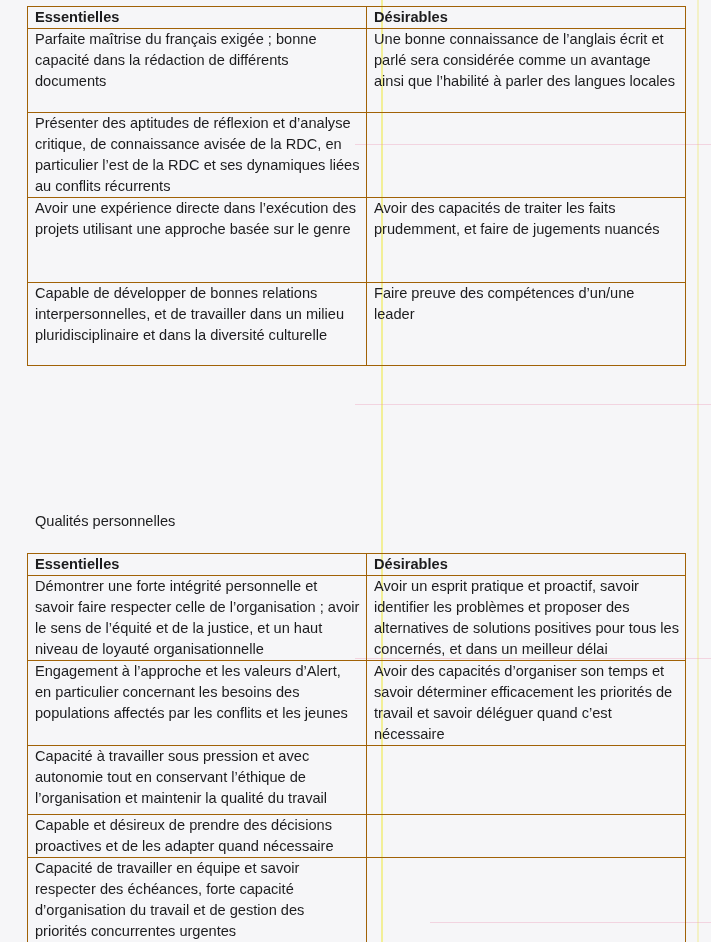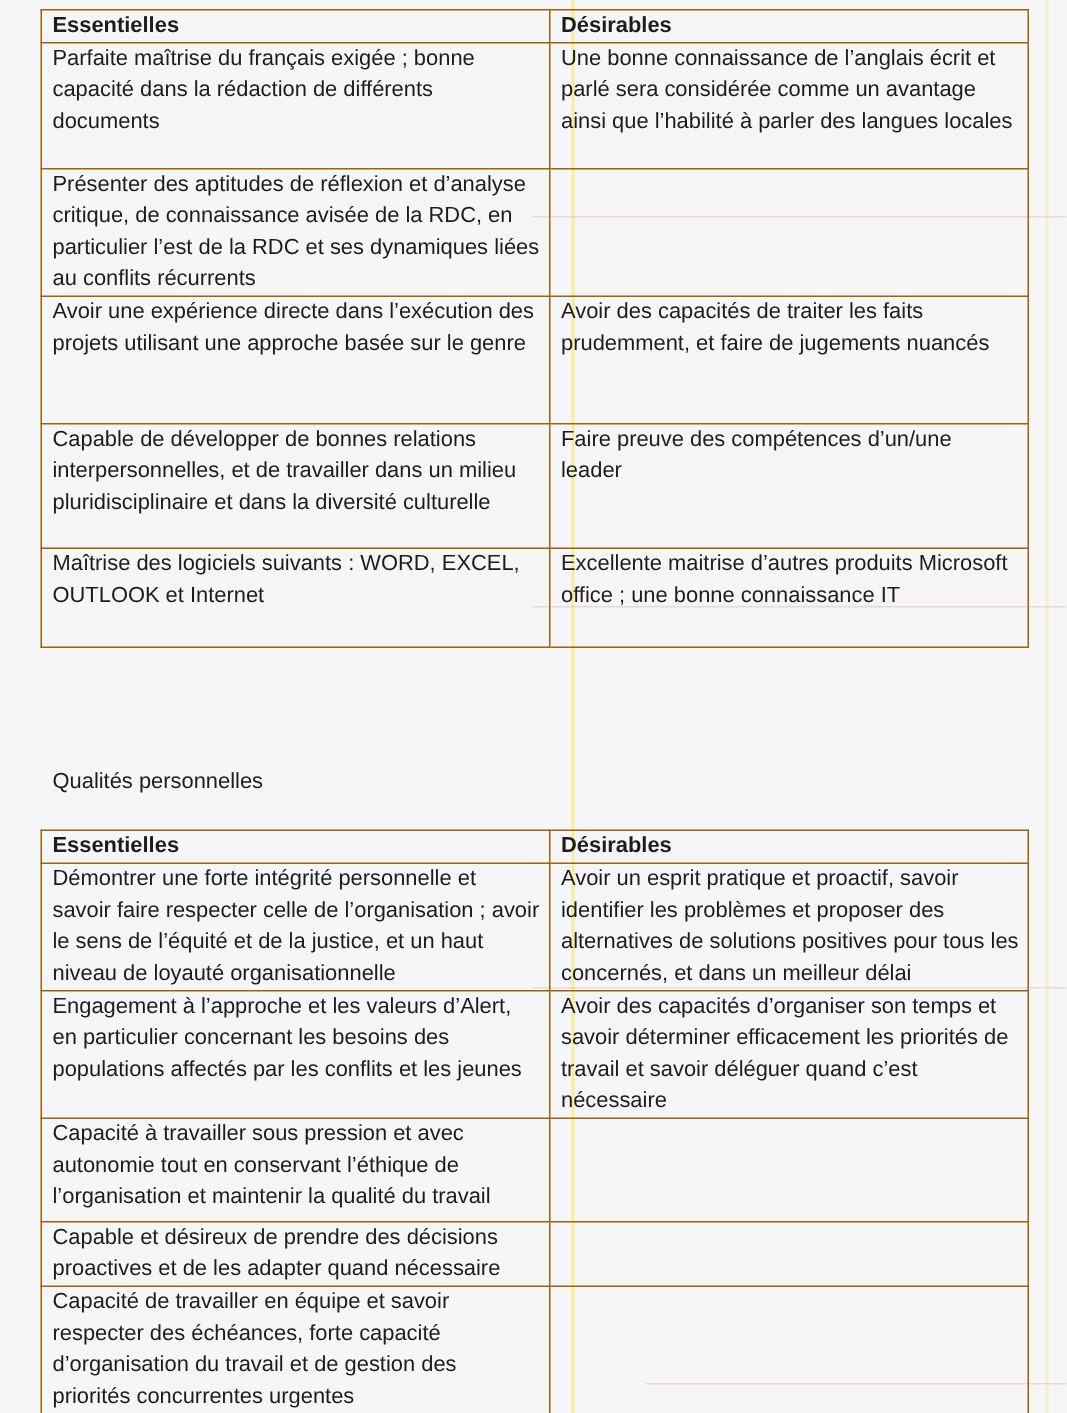--- a/index.html
+++ b/index.html
@@ -111,24 +111,20 @@
     <td></td>
   </tr>
   <tr class="r4">
     <td>Avoir une expérience directe dans l’exécution des projets utilisant une approche basée sur le genre</td>
     <td>Avoir des capacités de traiter les faits prudemment, et faire de jugements nuancés</td>
   </tr>
   <tr class="r5">
     <td>Capable de développer de bonnes relations interpersonnelles, et de travailler dans un milieu pluridisciplinaire et dans la diversité culturelle</td>
     <td>Faire preuve des compétences d’un/une leader</td>
   </tr>
-  <tr class="r6">
-    <td>Maîtrise des logiciels suivants : WORD, EXCEL, OUTLOOK et Internet</td>
-    <td>Excellente maitrise d’autres produits Microsoft office ; une bonne connaissance IT</td>
-  </tr>
 </tbody>
   </table>
 
 <h2 class="section-heading">Qualités personnelles</h2>
 
 <table class="req" id="table-personal">
   <colgroup>
       <col class="c1">
       <col class="c2">
     </colgroup>

